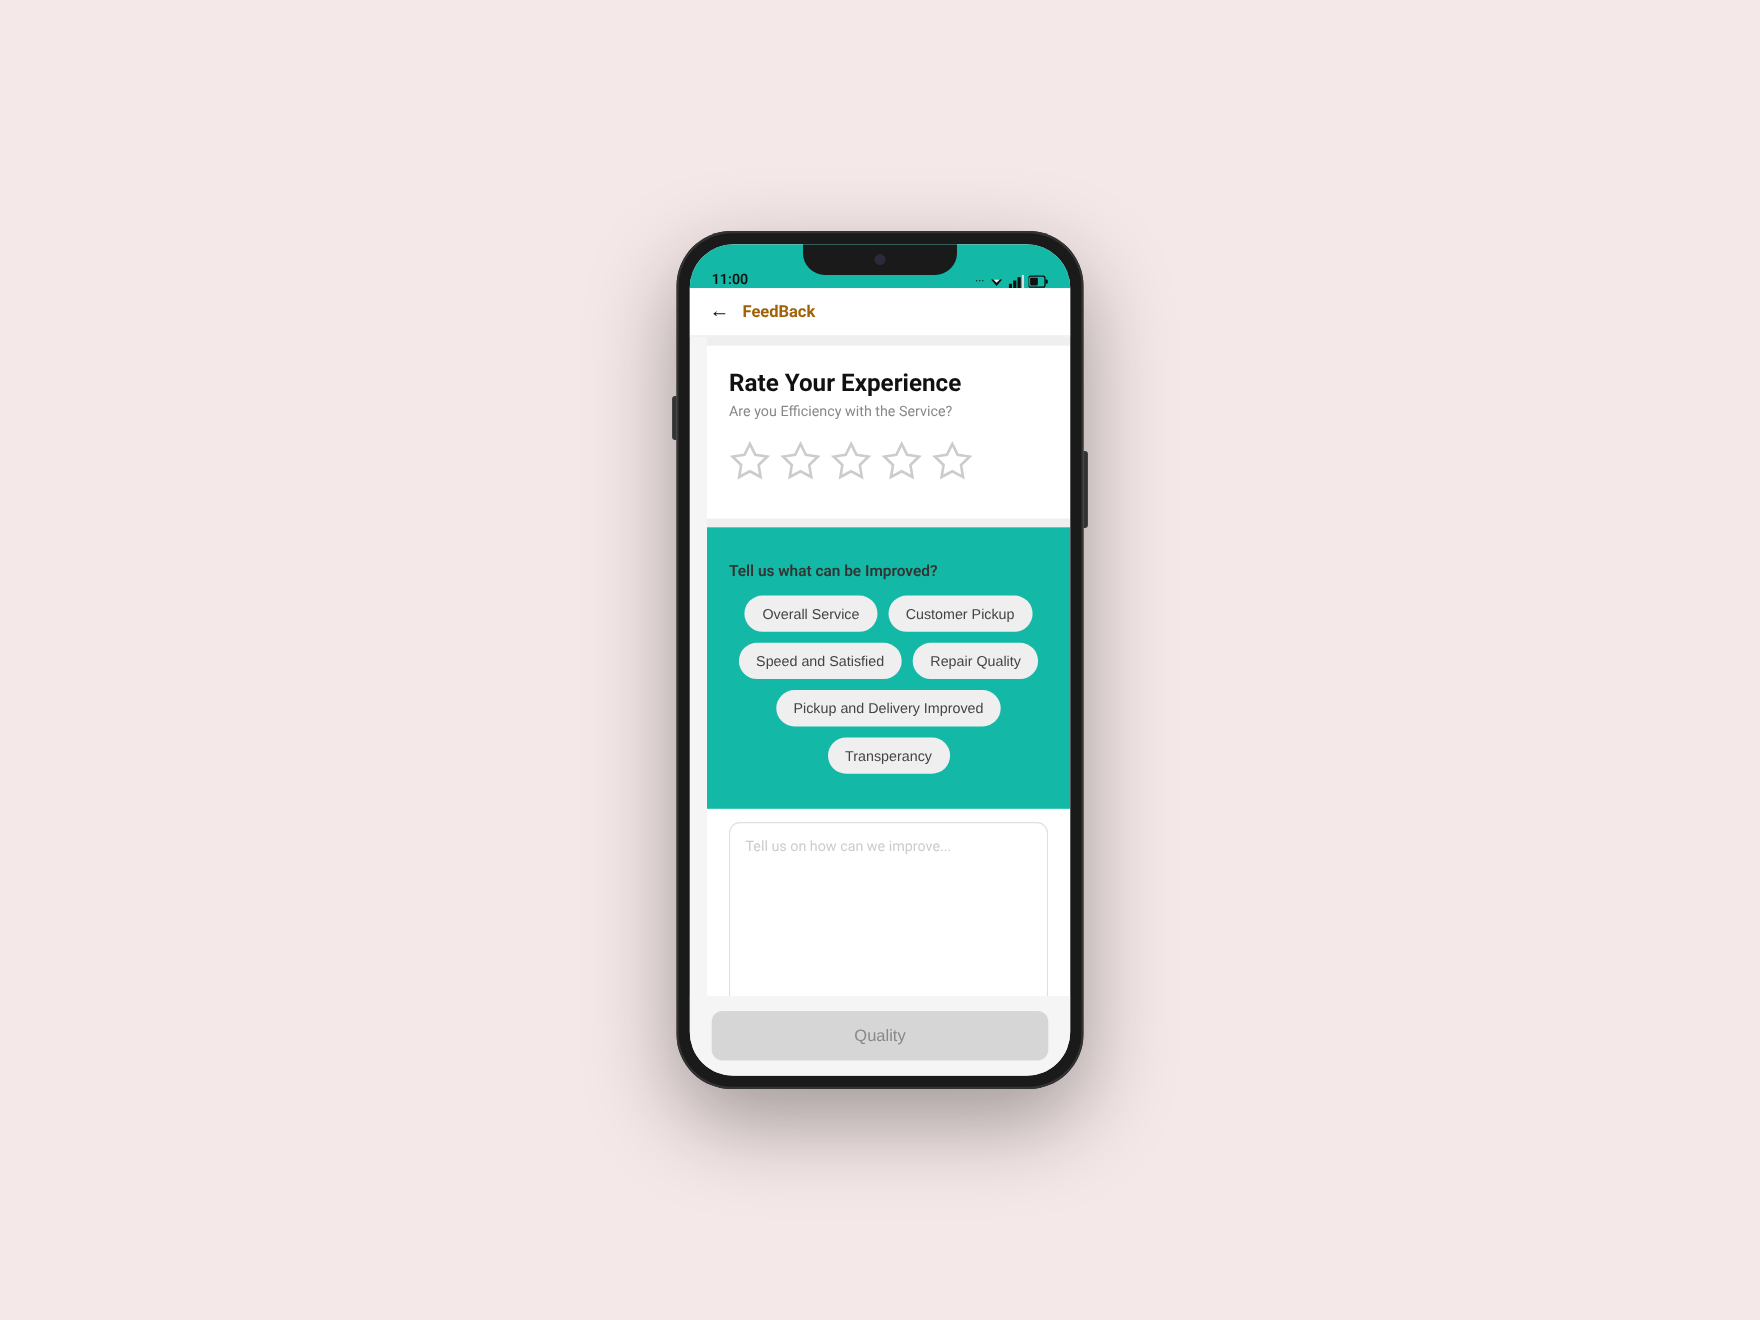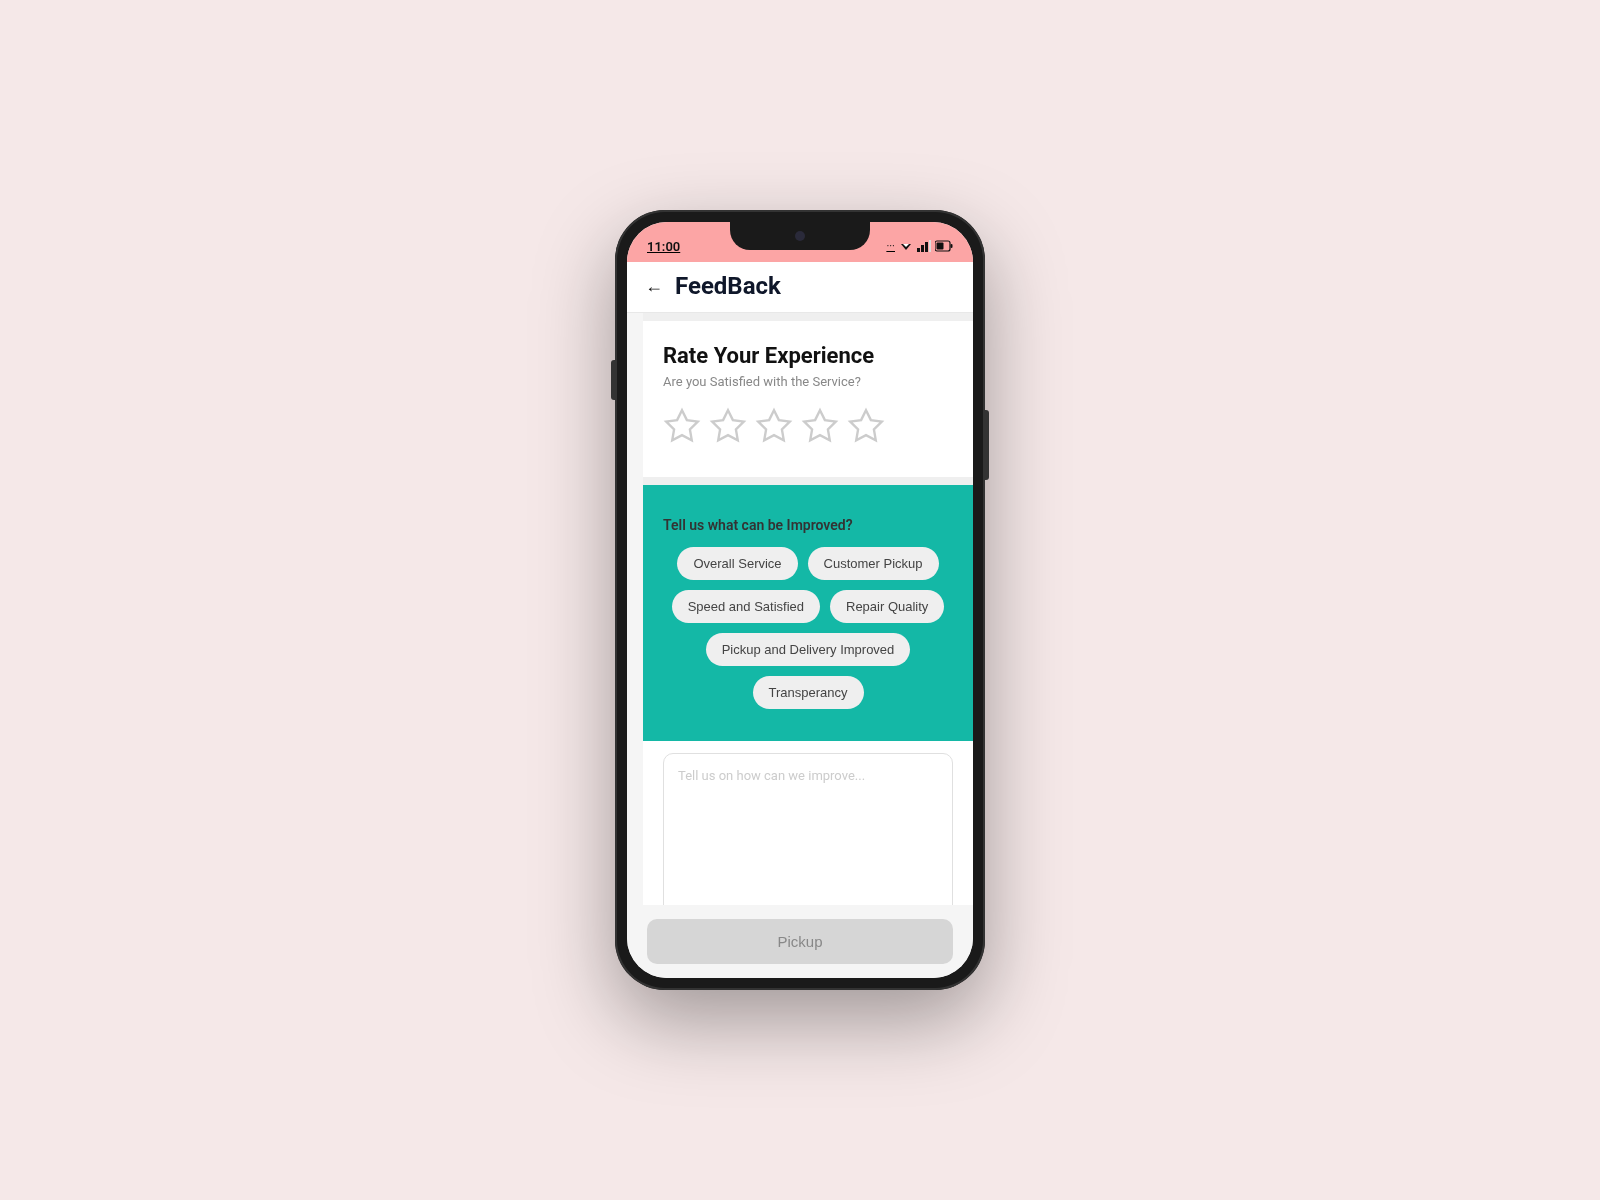--- a/index.html
+++ b/index.html
@@ -56,24 +56,23 @@
       background: #2a2a3a;
       border-radius: 50%;
     }
 
     
     .status-bar {
       height: 40px;
       padding: 8px 20px 0;
       display: flex;
       justify-content: space-between;
-      align-items: center;
-      background: #fca5a5;
+      align-items: flex-end;
+      background: #14b8a6;
       flex-shrink: 0;
-      text-decoration: underline;
     }
 
     .status-time {
       font-size: 13px;
       font-weight: 600;
       color: #111;
     }
 
     .status-icons {
       display: flex;
@@ -94,23 +93,23 @@
       border-bottom: 1px solid #e8e8e8;
     }
 
     .back-arrow {
       font-size: 18px;
       color: #111;
       cursor: pointer;
     }
 
     .top-bar-title {
-      font-size: 24px;
+      font-size: 15px;
       font-weight: 700;
-      color: #0f172a;
+      color: #a16207;
     }
 
     
     .scroll-content {
       flex: 1;
       overflow-y: auto;
       background: white;
       margin-left: 16px;
     }
 
@@ -293,21 +292,21 @@
       <span class="back-arrow">←</span>
       <span class="top-bar-title">FeedBack</span>
     </div>
 
     <div class="scroll-content">
 
       <div class="divider"></div>
 
       <div class="section">
         <div class="section-title-large">Rate Your Experience</div>
-        <div class="section-subtitle">Are you Satisfied with the Service?</div>
+        <div class="section-subtitle">Are you Efficiency with the Service?</div>
 
         <div class="stars-row">
           <span class="star">
             <svg viewBox="0 0 24 24" fill="none" stroke="#ccc" stroke-width="1.5">
               <polygon points="12,2 15.09,8.26 22,9.27 17,14.14 18.18,21.02 12,17.77 5.82,21.02 7,14.14 2,9.27 8.91,8.26"></polygon>
             </svg>
           </span>
           <span class="star">
             <svg viewBox="0 0 24 24" fill="none" stroke="#ccc" stroke-width="1.5">
               <polygon points="12,2 15.09,8.26 22,9.27 17,14.14 18.18,21.02 12,17.77 5.82,21.02 7,14.14 2,9.27 8.91,8.26"></polygon>
@@ -346,17 +345,17 @@
         </div>
       </div>
 
       <div class="textarea-section">
         <textarea class="feedback-textarea" placeholder="Tell us on how can we improve..." style=""></textarea>
       </div>
 
     </div>
 
     <div class="bottom-area">
-      <button class="submit-button">Pickup</button>
+      <button class="submit-button">Quality</button>
     </div>
 
   </div>
 </div>
 
 </body></html>

